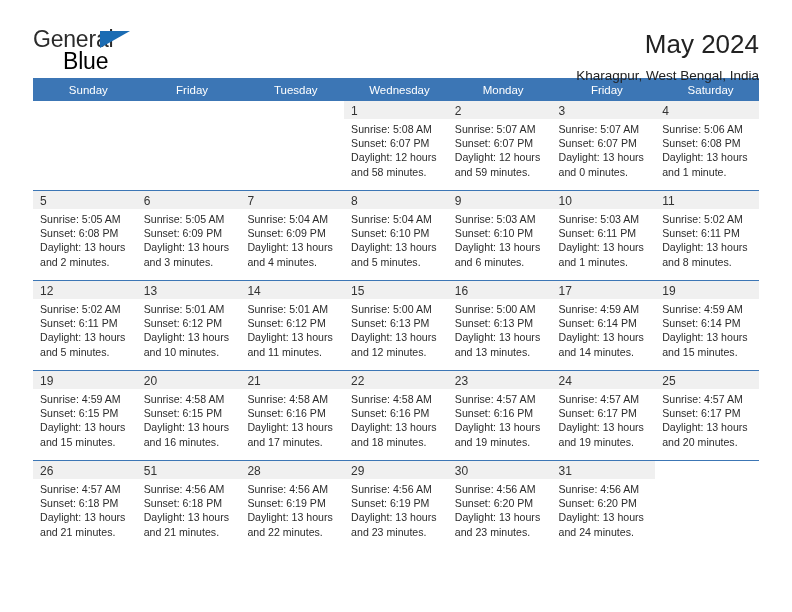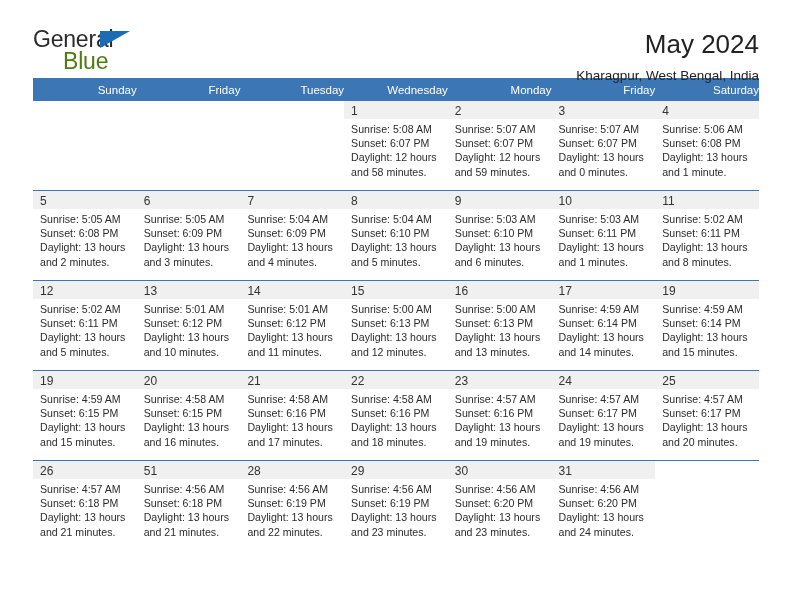--- a/index.html
+++ b/index.html
@@ -55,21 +55,21 @@
     width: 0;
     height: 0;
     border-left: 30px solid #1b6cb3;
     border-bottom: 17px solid transparent;
   }
   .logo-blue {
     position: absolute;
     left: 30px;
     top: 22px;
     font-size: 23px;
-    color: #4d7c0f;
+    color: #000000;
     letter-spacing: -0.2px;
   }
 
   .titles {
     text-align: right;
     padding-top: 2px;
   }
   .cal-title {
     font-size: 26px;
     font-weight: normal;
@@ -90,21 +90,21 @@
     border-collapse: collapse;
     table-layout: fixed;
     margin-top: 6px;
   }
 
   .calendar th {
     background: #3c76b5;
     color: #ffffff;
     font-size: 11.5px;
     font-weight: normal;
-    text-align: right;
+    text-align: center;
     padding: 5px 0 5px 7px;
     height: 13px;
     border: none;
   }
 
   .week-row td {
     border-top: 1px solid #3c76b5;
     vertical-align: top;
     padding: 0;
     height: 89px;

